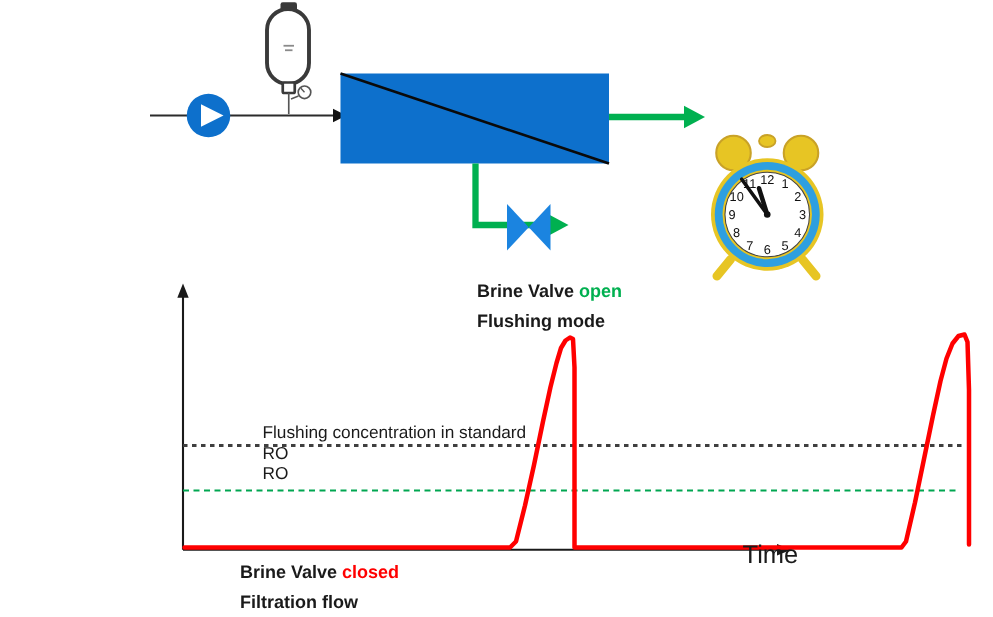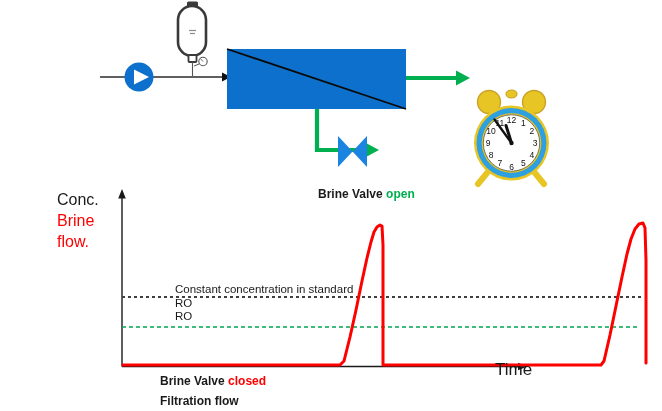--- a/index.html
+++ b/index.html
@@ -111,37 +111,33 @@
       <line x1="122" y1="366.5" x2="519" y2="366.5" stroke="#1a1a1a" stroke-width="1.4"></line>
       <polygon points="518,362.7 527.5,366.5 518,370.3" fill="#1a1a1a"></polygon>
       <g id="ref-lines">
           <line x1="122" x2="643" y1="297" y2="297" stroke="#3f3f3f" stroke-width="2" stroke-dasharray="3,3"></line>
           <line x1="122" x2="638" y1="327" y2="327" stroke="#00a651" stroke-width="1.3" stroke-dasharray="4,3"></line>
         </g>
       <path id="curve" fill="none" stroke="var(--red)" stroke-width="3" stroke-linejoin="round" stroke-linecap="round" d="M123,365 L340,365 L344,361 L350,337 L356,310 L362,281 L367,258 L371,242 L374,232 L377,227 L380,225 L382,226 L383,245 L383,365 L385,365 L601,365 L604,361 L610,335 L616,306 L622,277 L627,254 L631,239 L635,229 L639,224 L643,223 L645,228 L646,260 L646,363"></path>
     </g>
   </svg>
 
-  <div class="txt ylab">
-    <span>Conc.</span>
-    <span class="red">Brine</span>
-    <span class="red">flow.</span>
-  </div>
 
   <div class="txt ann ann-open">
     <div><span>Brine Valve</span> <span class="kw-open">open</span></div>
+    <div>Flushing mode</div>
   </div>
 
   <div class="txt ann ann-closed">
     <div><span>Brine Valve</span> <span class="kw-closed">closed</span></div>
     <div>Filtration flow</div>
   </div>
 
   <div class="txt ref ref1">
-    <div>Constant concentration in standard</div>
+    <div>Flushing concentration in standard</div>
     <div>RO</div>
   </div>
 
   <div class="txt ref ref2 greentxt">
     <div>RO</div>
   </div>
 
   <div class="txt timelab">Time</div>
 </div>
 

